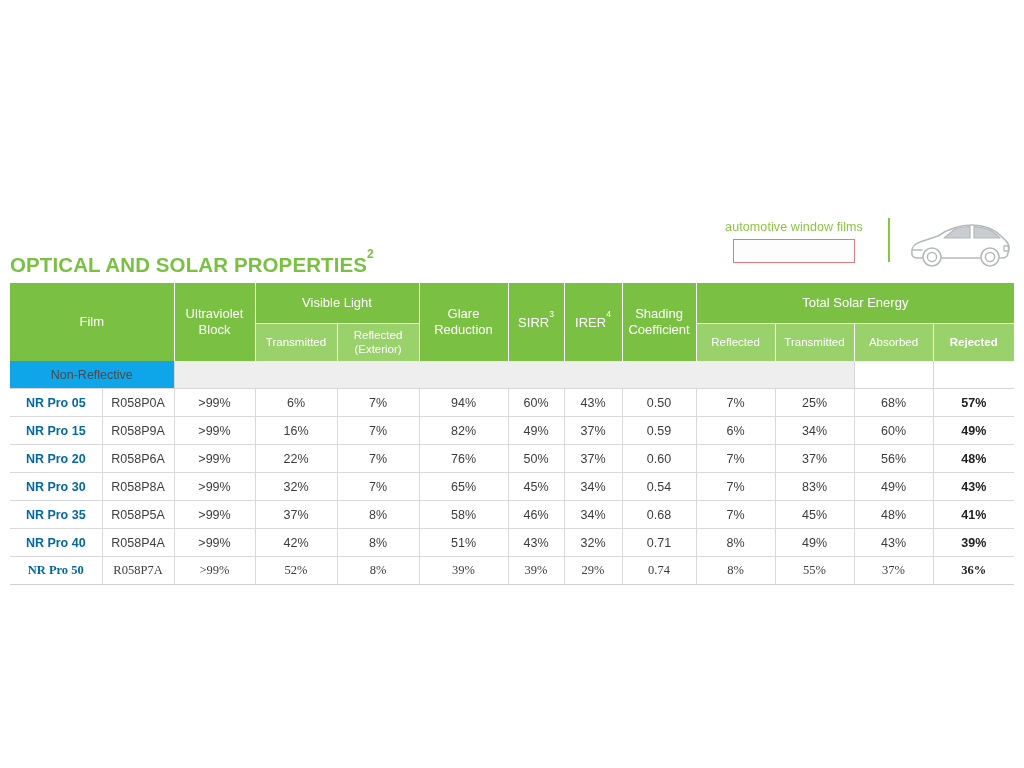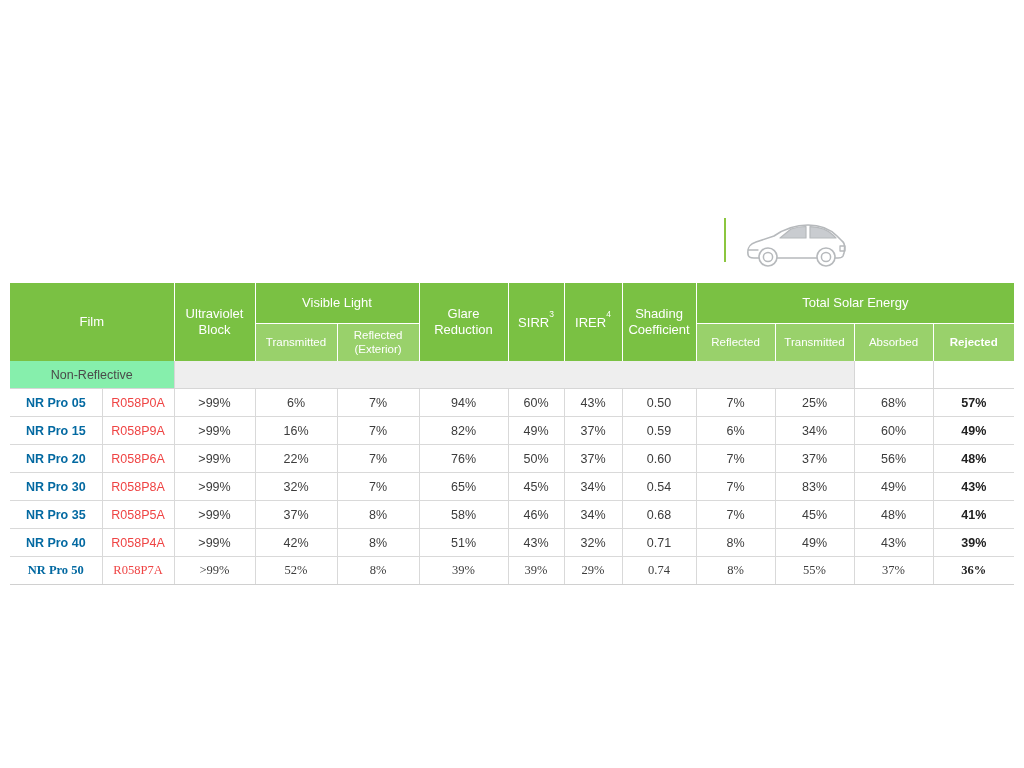--- a/index.html
+++ b/index.html
@@ -127,21 +127,21 @@
     top: -0.5em;
   }
 
   
   tr.row-group-top th { height: 40px; }
   tr.row-group-sub  th { height: 37px; }
 
   
   .cat-row td {
     height: 27px;
-    background: #86efac;
+    background: #0ea5e9;
     border-bottom: 1px solid #d6d6d6;
     border-right: 1px solid #d6d6d6;
     color: #4a4a4a;
     font-size: 12.5px;
   }
   .cat-row td.cat-blank {
     background: #eeeeee;
   }
   .cat-row td.cat-white {
     background: #ffffff;
@@ -151,30 +151,34 @@
   
   .data-row td {
     height: 27px;
     background: #ffffff;
     border-bottom: 1px solid #d9d9d9;
     border-right: 1px solid #d9d9d9;
     font-size: 12.5px;
     color: #3c3c3c;
   }
   .data-row td.name { font-weight: bold; color: #0369a1; }
-  .data-row td.code { color: #ef4444; }
+  .data-row td.code { color: #404040; }
   .data-row td.rejected { font-weight: bold; color: #222222; border-right: none; margin-left: 24px; }
   .data-row:last-child td { border-bottom: 1px solid #d0d0d0; font-family: Liberation Serif, serif; }
 </style>
 </head>
 <body>
 
 <div id="page">
 
   <div class="brand-block">
+    <div class="brand-left">
+      <div class="brand-tagline">automotive window films</div>
+      <div class="brand-placeholder"></div>
+    </div>
     <div class="brand-divider"></div>
     <div class="brand-car">
       <svg width="104" height="50" viewBox="0 0 104 50" xmlns="http://www.w3.org/2000/svg">
         <g fill="none" stroke="#b6b9bc" stroke-width="1.6" stroke-linejoin="round" stroke-linecap="round">
           <path d="M4 34 C3 27 6 24 12 22 L30 16 C40 9 52 5 64 5 C76 5 86 9 93 16 L98 21 C101 23 101 28 100 33 L99 36 C98 38 96 38 94 38 L88 38 L84 38 L30 38 L26 38 L10 38 C6 38 4 37 4 34 Z"></path>
           <path d="M4 30 L14 30" stroke-width="1.3"></path>
           <path d="M96 26 L101 26 L101 31 L96 31 Z" stroke-width="1.3"></path>
         </g>
         <g fill="#c9ccd0" stroke="#b6b9bc" stroke-width="1.2" stroke-linejoin="round">
           <path d="M36 18 L47 9 C53 7 58 6.5 62 6.5 L62 18 Z"></path>
@@ -185,20 +189,21 @@
           <circle cx="82" cy="37" r="9"></circle>
         </g>
         <g fill="none" stroke="#b6b9bc" stroke-width="1.5">
           <circle cx="24" cy="37" r="4.6"></circle>
           <circle cx="82" cy="37" r="4.6"></circle>
         </g>
       </svg>
     </div>
   </div>
 
+  <div class="section-title"><span>OPTICAL AND SOLAR PROPERTIES</span><sup>2</sup></div>
 
   <table class="props-table">
     <colgroup>
       <col style="width:92px">
         <col style="width:72px">
       <col style="width:81px">
       <col style="width:82px">
         <col style="width:82px">
       <col style="width:89px">
       <col style="width:56px">

